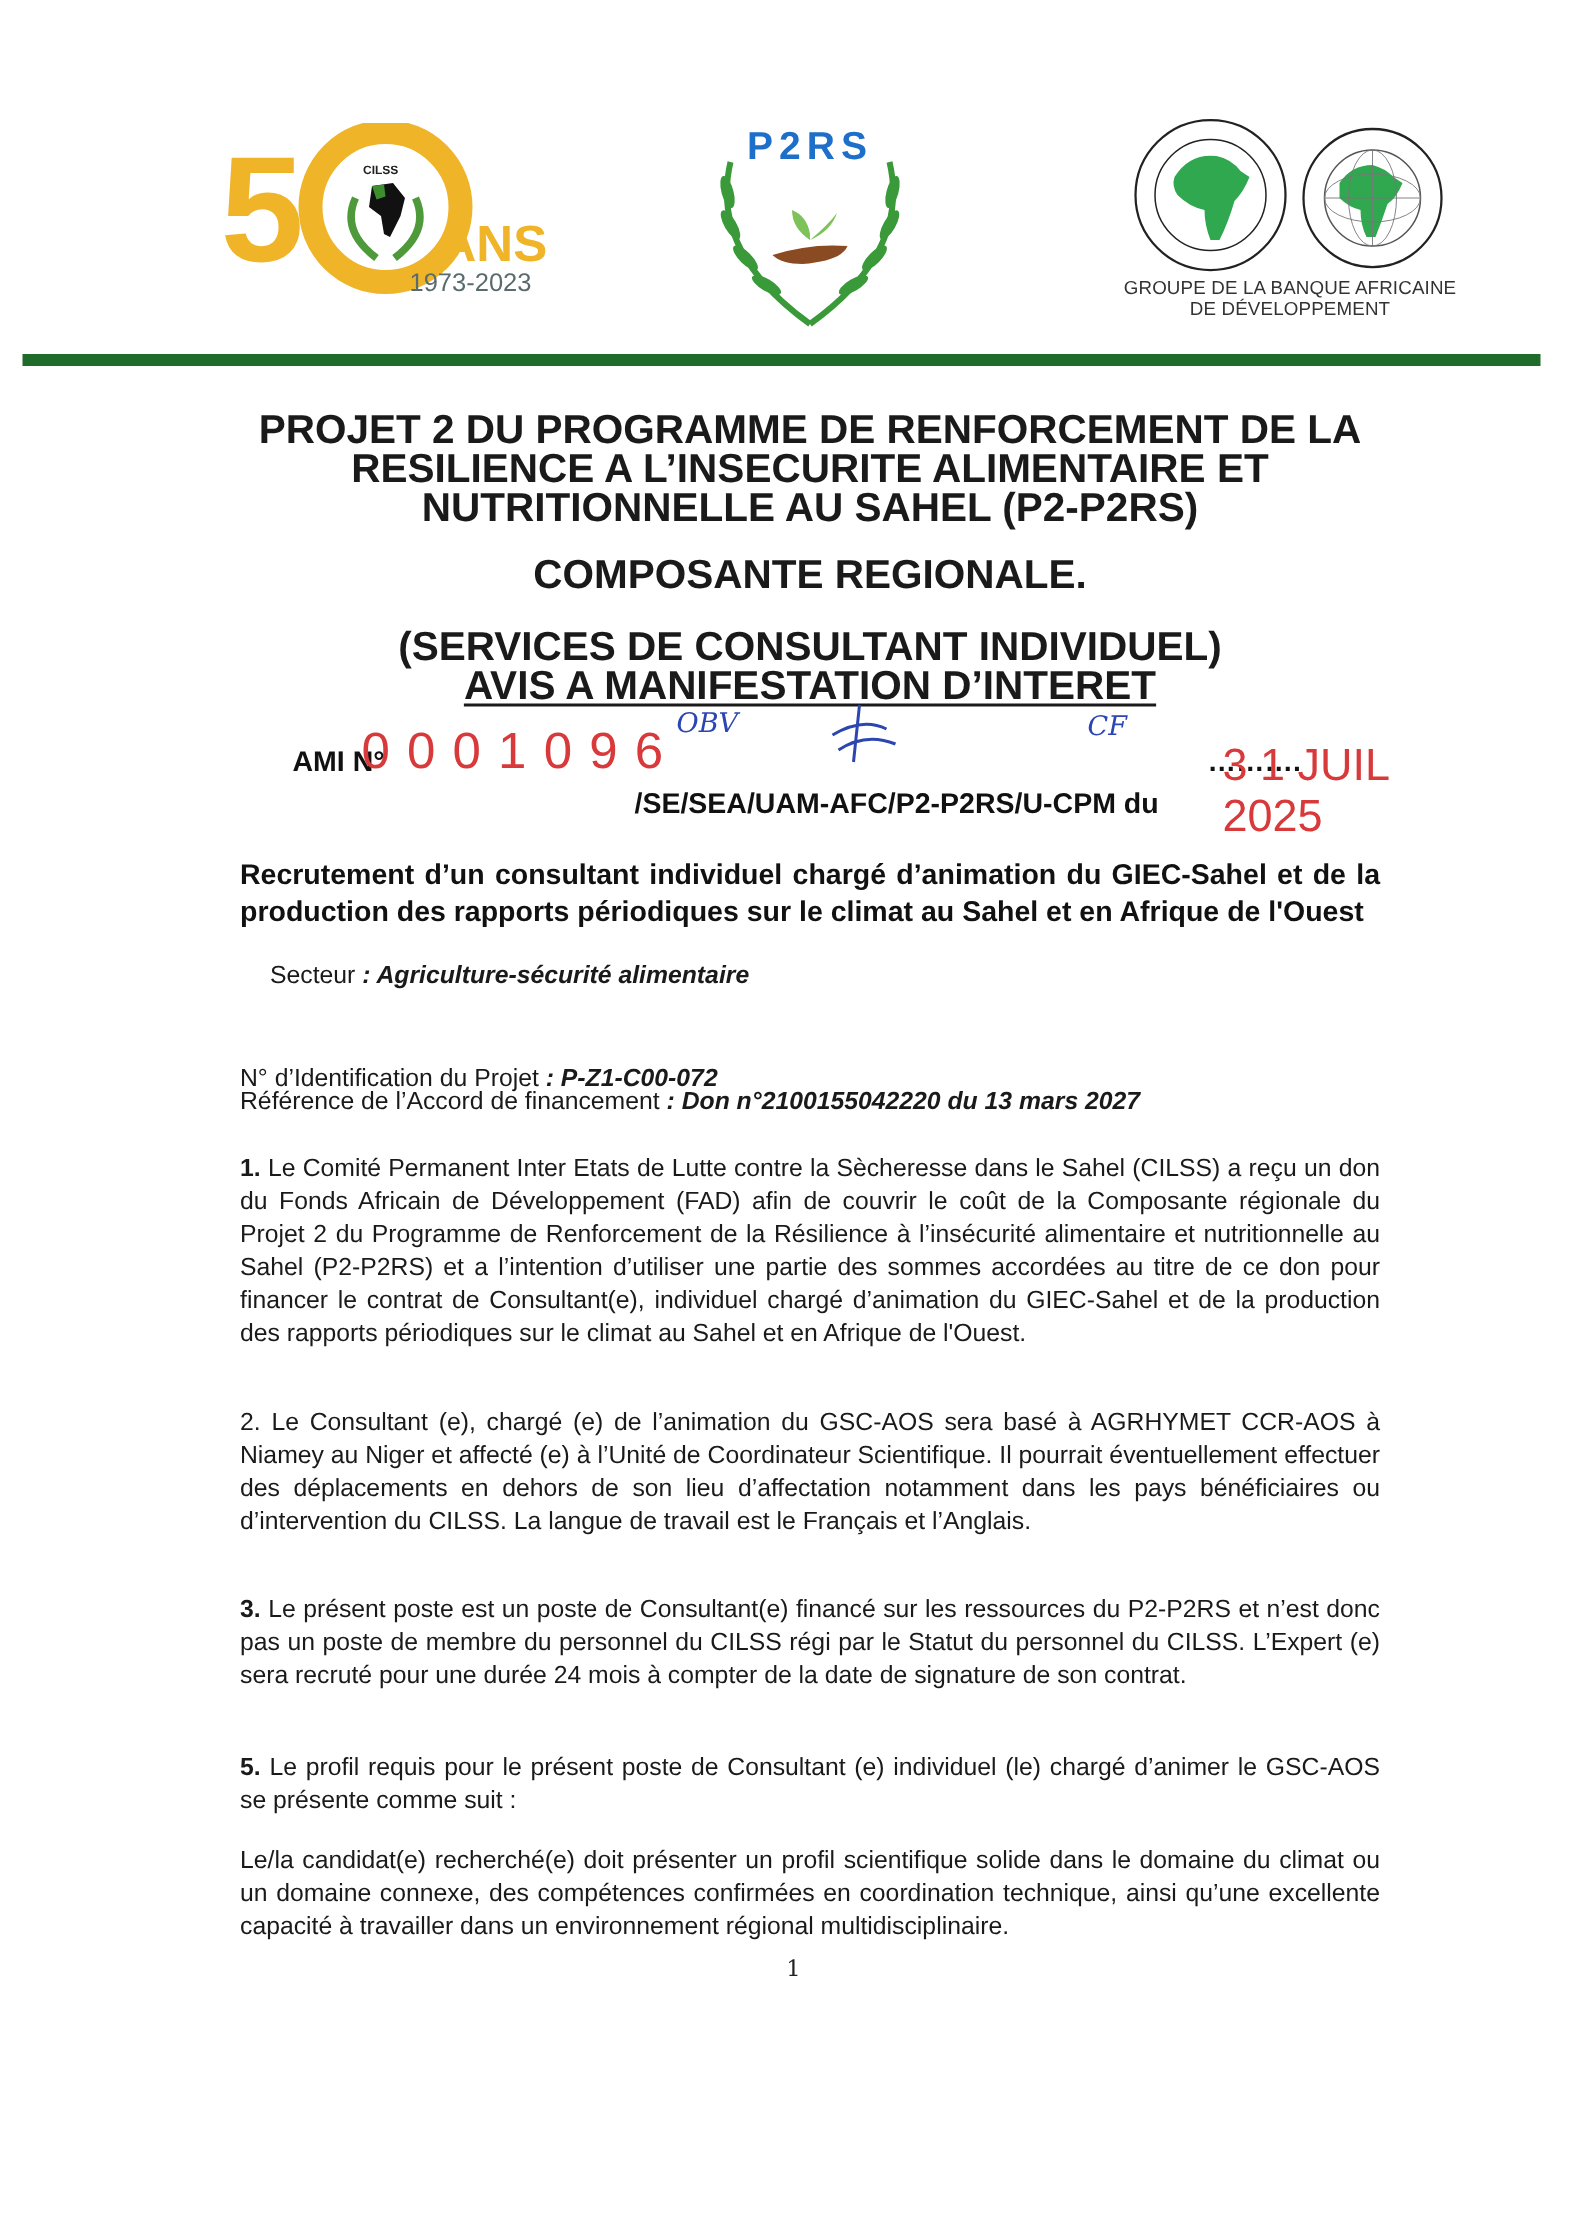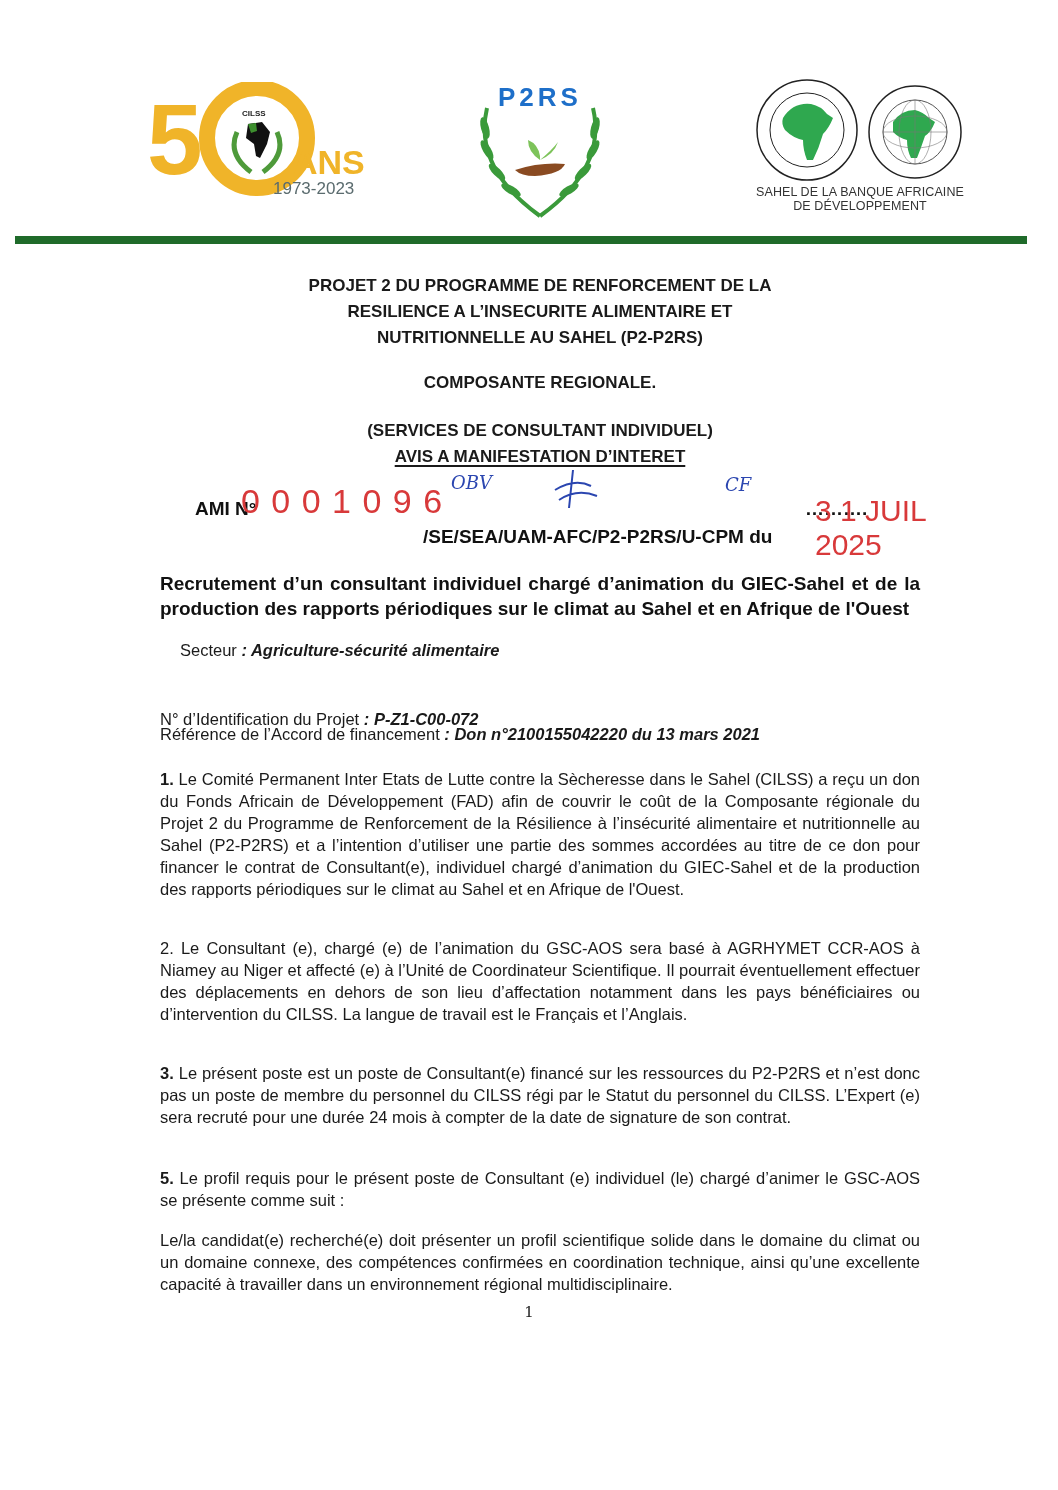--- a/index.html
+++ b/index.html
@@ -9,21 +9,21 @@
 
   
   #logo-cilss { left: 145px; top: 82px; width: 230px; height: 115px; }
   #logo-p2rs { left: 465px; top: 78px; width: 150px; height: 150px; }
   #logo-bad { left: 745px; top: 78px; width: 230px; height: 140px; }
   .bad-caption { position: absolute; left: 0; width: 230px; text-align: center; font-size: 12.5px;
                  color: #333; line-height: 14px; letter-spacing: 0.1px; }
 
   #green-rule { left: 15px; top: 236px; width: 1012px; height: 8px; background: #1f6b2a; }
 
-  .title-block { left: 120px; width: 840px; text-align: center; font-weight: bold; font-size: 17px; line-height: 26px; color: #1a1a1a; }
+  .title-block { left: 120px; width: 840px; text-align: center; font-weight: bold; font-size: 27px; line-height: 26px; color: #1a1a1a; }
   #main-title { top: 273px; }
   #component { top: 370px; }
   #avis { top: 418px; }
   #avis u { text-decoration: underline; text-underline-offset: 3px; text-decoration-thickness: 2px; }
 
   #ref-line { left: 195px; top: 478px; width: 760px; height: 50px; }
   .ref-text { position: absolute; font-weight: bold; font-size: 19px; color: #111; }
   .stamp { position: absolute; color: #d8393a; font-family: "Liberation Sans Narrow", "Liberation Sans", sans-serif; }
   .sig { position: absolute; color: #2b46b0; font-family: "DejaVu Serif", serif; font-style: italic; }
 
@@ -79,21 +79,21 @@
     <circle cx="170" cy="54" r="46" fill="#fff" stroke="#222" stroke-width="1.5"></circle>
     <circle cx="170" cy="54" r="32" fill="#fff" stroke="#555" stroke-width="1"></circle>
     <path d="M148 44 q8 -12 22 -12 q8 2 14 8 l6 4 q-4 10 -10 14 q-4 12 -8 22 l-6 0 q-4 -8 -4 -18 q-8 -2 -14 -8 z" fill="#2fa84f"></path>
     <g stroke="#777" stroke-width="0.6" fill="none">
       <ellipse cx="170" cy="54" rx="16" ry="32"></ellipse>
         <ellipse cx="170" cy="54" rx="32" ry="16"></ellipse>
       <line x1="138" y1="54" x2="202" y2="54"></line>
         <line x1="170" y1="22" x2="170" y2="86"></line>
     </g>
   </svg>
-  <div class="bad-caption" style="top:107px;">SAHEL DE LA BANQUE AFRICAINE</div>
+  <div class="bad-caption" style="top:107px;">GROUPE DE LA BANQUE AFRICAINE</div>
   <div class="bad-caption" style="top:121px;">DE DÉVELOPPEMENT</div>
 </div>
 
 <div id="green-rule" class="abs"></div>
 
 <div id="main-title" class="abs title-block">
   <div>PROJET 2 DU PROGRAMME DE RENFORCEMENT DE LA</div>
   <div>RESILIENCE A L’INSECURITE ALIMENTAIRE ET</div>
   <div>NUTRITIONNELLE AU SAHEL (P2-P2RS)</div>
 </div>
@@ -118,21 +118,21 @@
 
 <div class="abs recruit" style="top:546px;">Recrutement d’un consultant individuel chargé d’animation du GIEC-Sahel et de la production des rapports périodiques sur le climat au Sahel et en Afrique de l'Ouest</div>
 
 <div class="abs meta" style="top:641px;margin-left:20px;">
   <span>Secteur</span> <b>: Agriculture-sécurité alimentaire</b>
 </div>
 <div class="abs meta" style="top:710px;">
   <span>N° d’Identification du Projet</span> <b>: P-Z1-C00-072</b>
 </div>
 <div class="abs meta" style="top:725px;">
-  <span>Référence de l’Accord de financement</span> <b>: Don n°2100155042220 du 13 mars 2021</b>
+  <span>Référence de l’Accord de financement</span> <b>: Don n°2100155042220 du 13 mars 2027</b>
 </div>
 
 <div class="abs body-text" style="top:768px;">
   <span class="num">1.</span><span> Le Comité Permanent Inter Etats de Lutte contre la Sècheresse dans le Sahel (CILSS) a reçu un don du Fonds Africain de Développement (FAD) afin de couvrir le coût de la Composante régionale du Projet 2 du Programme de Renforcement de la Résilience à l’insécurité alimentaire et nutritionnelle au Sahel (P2-P2RS) et a l’intention d’utiliser une partie des sommes accordées au titre de ce don pour financer le contrat de Consultant(e), individuel chargé d’animation du GIEC-Sahel et de la production des rapports périodiques sur le climat au Sahel et en Afrique de l'Ouest.</span>
 </div>
 <div class="abs body-text" style="top:937px;">
   <span>2. Le Consultant (e), chargé (e) de l’animation du GSC-AOS sera basé à AGRHYMET CCR-AOS à Niamey au Niger et affecté (e) à l’Unité de Coordinateur Scientifique. Il pourrait éventuellement effectuer des déplacements en dehors de son lieu d’affectation notamment dans les pays bénéficiaires ou d’intervention du CILSS. La langue de travail est le Français et l’Anglais.</span>
 </div>
 <div class="abs body-text" style="top:1062px;">
   <span class="num">3.</span><span> Le présent poste est un poste de Consultant(e) financé sur les ressources du P2-P2RS et n’est donc pas un poste de membre du personnel du CILSS régi par le Statut du personnel du CILSS. L’Expert (e) sera recruté pour une durée 24 mois à compter de la date de signature de son contrat.</span>

